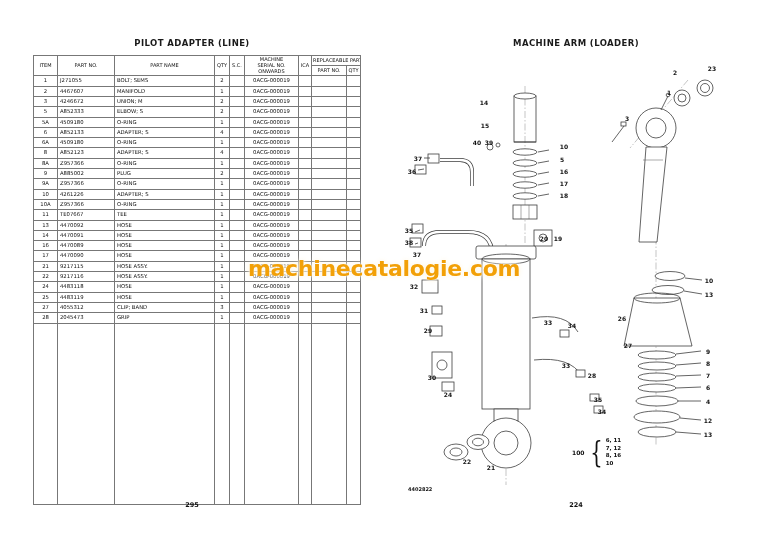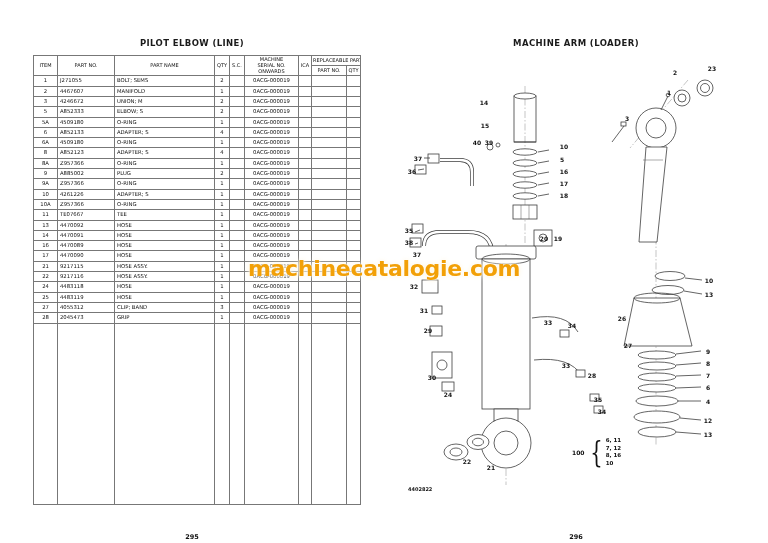--- a/index.html
+++ b/index.html
@@ -6,21 +6,21 @@
   html,body { width:768px; height:543px; }
   body { background:#ffffff; font-family:"DejaVu Sans", sans-serif; color:#111; }
   .sheet { position:relative; width:768px; height:543px; background:#ffffff; overflow:hidden; }
   .page { position:absolute; top:0; height:543px; width:384px; }
   .page.left { left:0; }
   .page.right { left:384px; }
 
   .page-title { position:absolute; top:38px; left:0; width:100%; text-align:center;
                 font-size:8.5px; font-weight:bold; letter-spacing:.4px; color:#1a1a1a; }
   .pagenum { position:absolute; top:501px; left:0; width:100%; text-align:center;
-             font-size:6.5px; font-weight:bold;margin-top:32px; }
+             font-size:6.5px; font-weight:bold; }
 
   
   table.parts { position:absolute; left:33px; top:55px; width:327px;
                 border-collapse:collapse; table-layout:fixed; font-size:5.3px; }
   table.parts th, table.parts td { border:0.5px solid #777; padding:0 2px;
                 height:9.3px; line-height:9.3px; overflow:hidden; white-space:nowrap; }
   table.parts th { font-weight:normal; font-size:5px; text-align:center;
                 line-height:5.8px; height:auto; padding:1px; }
   th.serial-h span { display:inline-block; width:32px; white-space:normal; }
   td.c { text-align:center; }
@@ -54,21 +54,21 @@
                text-shadow:0 0 2px rgba(255,255,255,.95), 0 0 5px rgba(255,244,214,.9),
                            0 0 8px rgba(255,255,255,.8);
                white-space:nowrap; }
 </style>
 </head>
 <body>
 
 <div class="sheet">
 
   <div class="page left">
-    <div class="page-title">PILOT ELBOW (LINE)</div>
+    <div class="page-title">PILOT ADAPTER (LINE)</div>
 
     <table class="parts">
       <colgroup>
         <col style="width:24px">
           <col style="width:57px">
           <col style="width:100px">
         <col style="width:15px">
           <col style="width:15px">
           <col style="width:54px">
         <col style="width:13px">
@@ -558,17 +558,17 @@
           <div>6, 11</div>
           <div>7, 12</div>
           <div>8, 16</div>
           <div>10</div>
         </span>
       </div>
 
       <div class="fig-number">4402822</div>
     </div>
 
-    <div class="pagenum">296</div>
+    <div class="pagenum">224</div>
   </div>
 
   <div class="watermark" style="color: rgb(242, 160, 7);">machinecatalogie.com</div>
 </div>
 
 </body></html>

